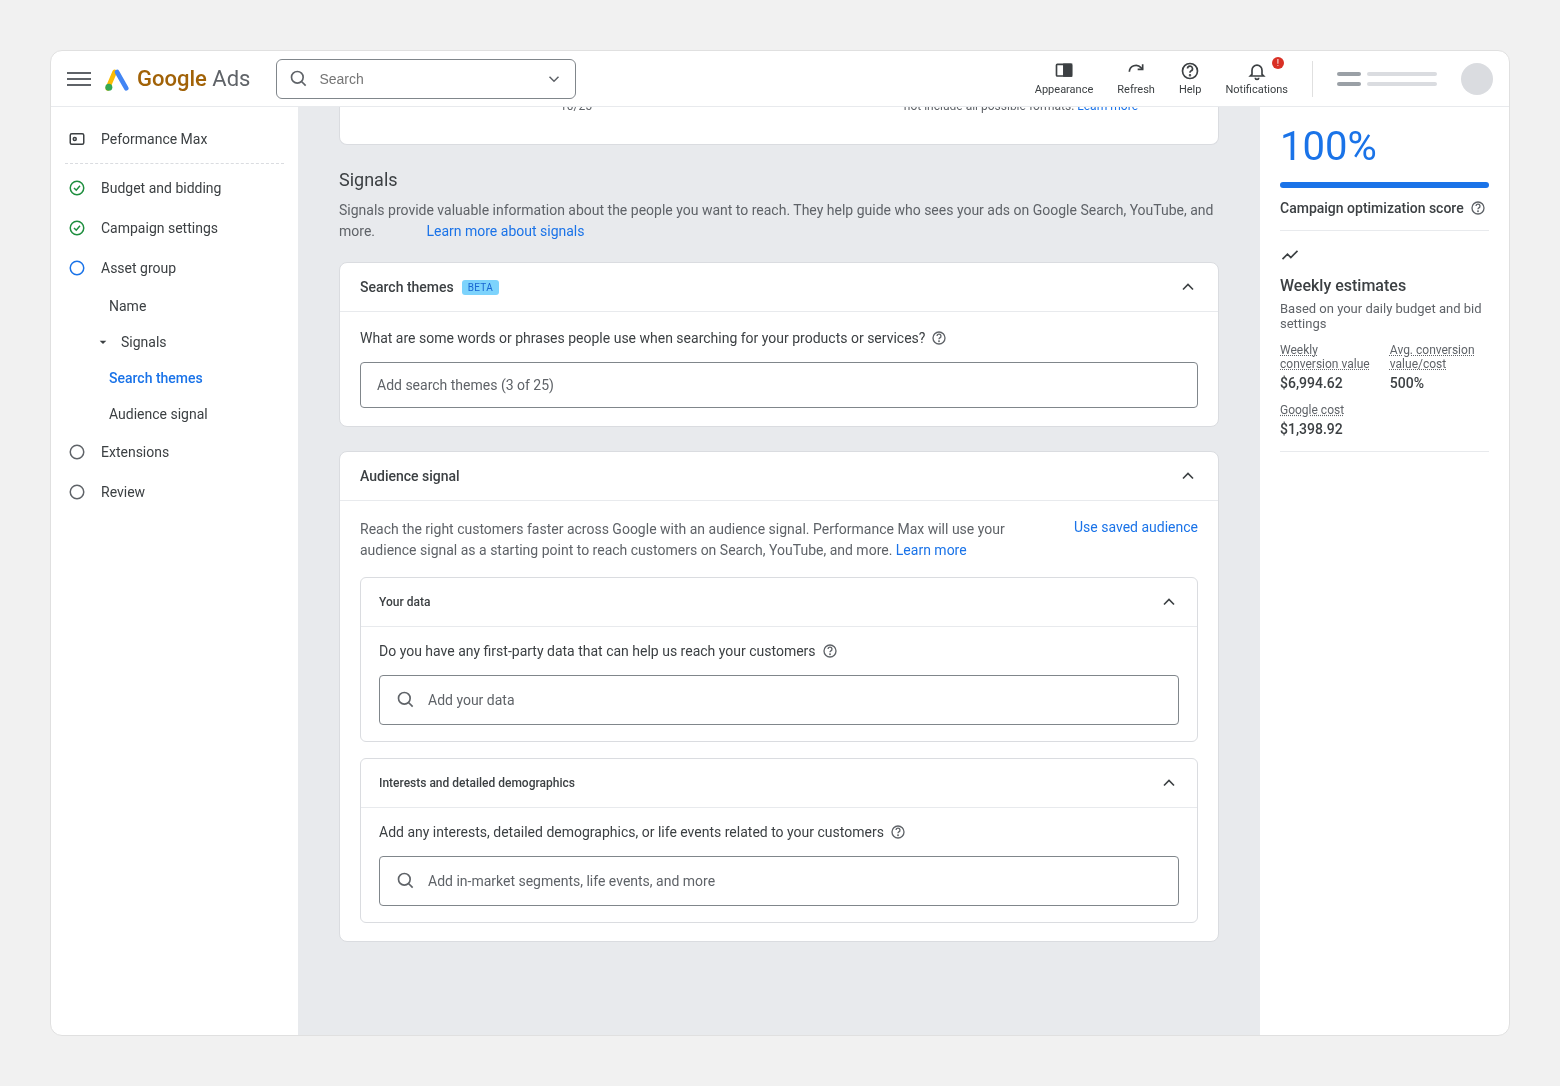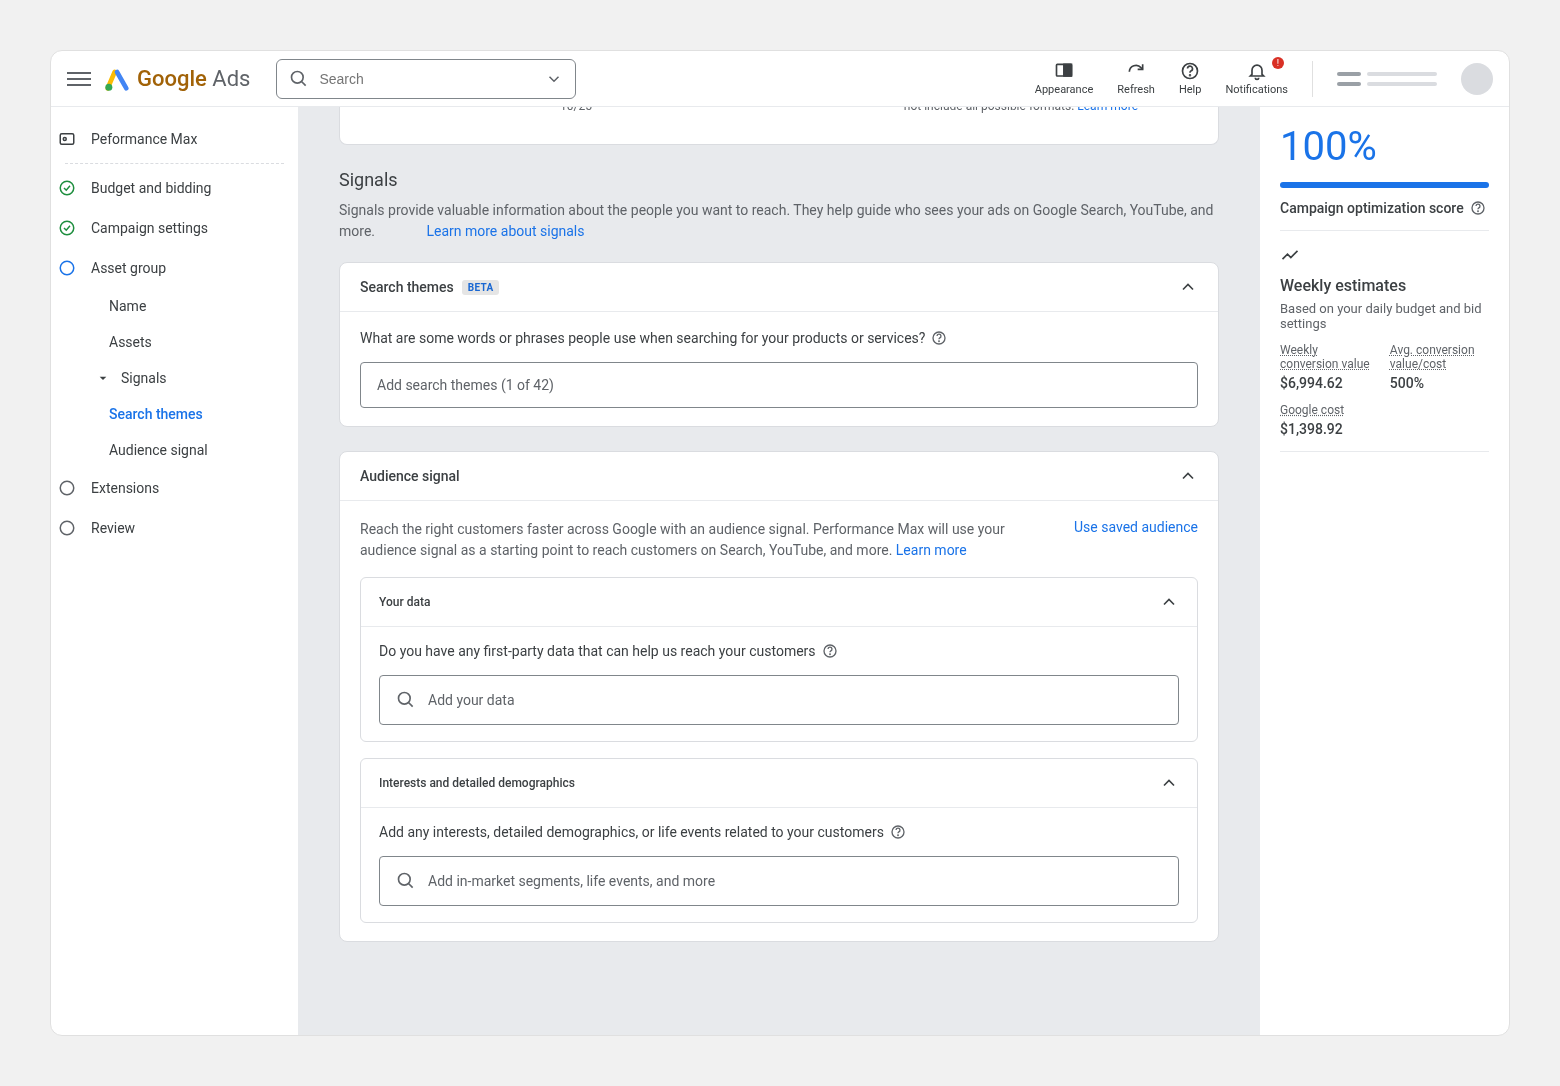--- a/index.html
+++ b/index.html
@@ -19,21 +19,21 @@
 .header-action svg { width: 20px; height: 20px; }
 .notif-badge { position: absolute; top: -4px; right: 4px; background: #d93025; color: #fff; font-size: 9px; width: 12px; height: 12px; border-radius: 50%; display: flex; align-items: center; justify-content: center; }
 .header-divider { width: 1px; height: 36px; background: #e0e0e0; }
 .skel-lines { display: flex; flex-direction: column; gap: 6px; }
 .skel-line { height: 4px; background: #dadce0; border-radius: 2px; }
 .skel-line.short { width: 24px; background: #9aa0a6; }
 .skel-line.long { width: 70px; }
 .avatar { width: 32px; height: 32px; border-radius: 50%; background: #dadce0; }
 .body { display: flex; flex: 1; overflow: hidden; }
 .sidebar { width: 248px; border-right: 1px solid #e8eaed; padding: 12px 0; overflow-y: auto; }
-.side-item { display: flex; align-items: center; gap: 14px; padding: 10px 6px; cursor: pointer; font-size: 14px; color: #3c4043; }
+.side-item { display: flex; align-items: center; gap: 14px; padding: 10px 16px; cursor: pointer; font-size: 14px; color: #3c4043; }
 .side-item.header-item { color: #3c4043; }
 .side-sep { border-bottom: 1px dashed #dadce0; margin: 4px 14px; }
 .side-icon { width: 20px; height: 20px; display: flex; align-items: center; justify-content: center; flex-shrink: 0; }
 .side-sub { padding-left: 44px; }
 .side-sub .side-item { padding-left: 14px; }
 .side-item.selected { color: #1a73e8; font-weight: 500; }
 .caret { width: 16px; height: 16px; margin-right: -4px; }
 .circle-check { stroke: #1e8e3e; }
 .circle-empty { stroke: #5f6368; fill: none; }
 .circle-active { stroke: #1a73e8; fill: none; }
@@ -57,21 +57,21 @@
 .top-card-inner { position: absolute; left: 20px; right: 20px; top: -8px; font-size: 12px; color: #5f6368; display: flex; }
 .counter { color: #5f6368; font-size: 12px; margin-left: 200px; }
 .cut-text { margin-left: auto; margin-right: 60px; }
 .cut-text a { color: #1a73e8; text-decoration: none; }
 .section-title { font-size: 18px; color: #3c4043; margin-bottom: 10px; }
 .section-desc { font-size: 14px; color: #5f6368; line-height: 1.5; margin-bottom: 20px; }
 .section-desc a { color: #1a73e8; text-decoration: none; margin-left: 48px; }
 .card { background: #fff; border: 1px solid #dadce0; border-radius: 8px; margin-bottom: 24px; }
 .card-header { display: flex; align-items: center; padding: 14px 20px; border-bottom: 1px solid #e8eaed; cursor: pointer; }
 .card-header-title { font-size: 14px; font-weight: 500; color: #3c4043; }
-.beta-badge { background: #e5e5e5; color: #1967d2; font-size: 10px; font-weight: 700; padding: 2px 6px; border-radius: 3px; margin-left: 8px; letter-spacing: 0.3px; }
+.beta-badge { background: #7dd3fc; color: #1967d2; font-size: 10px; font-weight: 400; padding: 2px 6px; border-radius: 3px; margin-left: 8px; letter-spacing: 0.3px; }
 .chevron { margin-left: auto; width: 20px; height: 20px; }
 .card-body { padding: 18px 20px; }
 .question { font-size: 14px; color: #3c4043; display: flex; align-items: center; gap: 6px; margin-bottom: 16px; }
 .help-icon { width: 16px; height: 16px; stroke: #5f6368; }
 .input-outline { border: 1px solid #80868b; border-radius: 4px; padding: 14px 16px; font-size: 14px; color: #5f6368; display: flex; align-items: center; gap: 12px; }
 .input-outline .si { width: 20px; height: 20px; }
 .aud-row { display: flex; gap: 24px; align-items: flex-start; }
 .aud-desc { flex: 1; font-size: 14px; color: #5f6368; line-height: 1.5; }
 .aud-desc a { color: #1a73e8; text-decoration: none; }
 .use-saved { color: #1a73e8; font-weight: 400; cursor: pointer; white-space: nowrap; }
@@ -192,23 +192,20 @@
             <svg viewBox="0 0 24 24" width="18" height="18" stroke-width="2" class="circle-active">
               <circle cx="12" cy="12" r="9"></circle>
             </svg>
           </span>
         <span>Asset group</span>
       </div>
       <div class="side-sub">
         <div class="side-item">
             <span>Name</span>
           </div>
-        <div class="side-item">
-            <span>Assets</span>
-          </div>
         <div class="side-item" style="padding-left:0">
           <svg class="caret" viewBox="0 0 24 24" fill="#3c4043">
               <polygon points="7 10 12 15 17 10"></polygon>
             </svg>
           <span>Signals</span>
         </div>
         <div class="side-item selected">
             <span>Search themes</span>
           </div>
         <div class="side-item">
@@ -258,21 +255,21 @@
           <div class="card-body">
             <div class="question">
               <span>What are some words or phrases people use when searching for your products or services?</span>
               <svg class="help-icon" viewBox="0 0 24 24" fill="none" stroke-width="2">
                   <circle cx="12" cy="12" r="9"></circle>
                   <path d="M9 9a3 3 0 1 1 4 3c-1 .5-1 1-1 2"></path>
                   <circle cx="12" cy="17" r="0.5" fill="#5f6368"></circle>
                 </svg>
             </div>
             <div class="input-outline">
-              <span>Add search themes (1 of 42)</span>
+              <span>Add search themes (3 of 25)</span>
             </div>
           </div>
         </div>
 
         <div class="card">
           <div class="card-header">
             <span class="card-header-title">Audience signal</span>
             <svg class="chevron" viewBox="0 0 24 24" fill="none" stroke="#3c4043" stroke-width="2">
                 <polyline points="6 15 12 9 18 15"></polyline>
               </svg>

